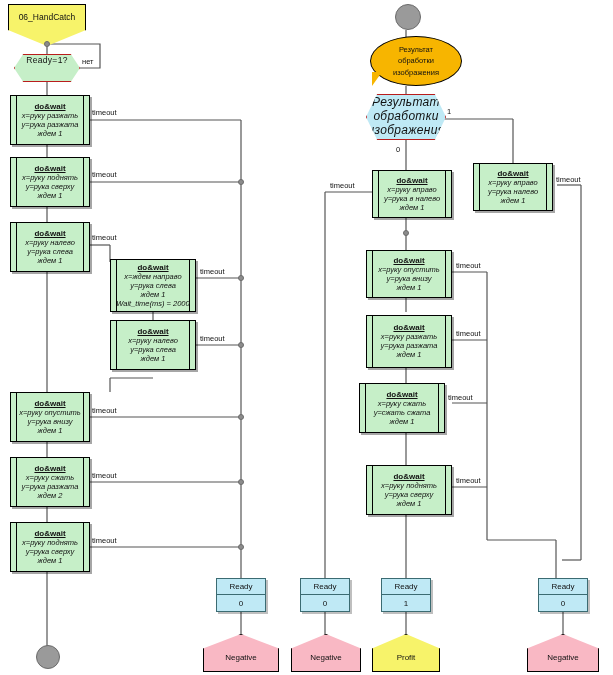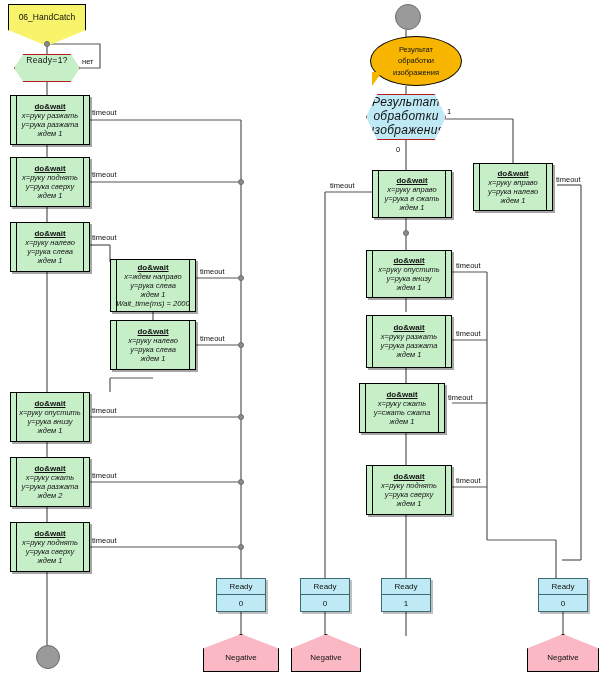--- a/index.html
+++ b/index.html
@@ -389,21 +389,21 @@
   </div>
   <div class="elabel" style="left:447px; top:107px;">1</div>
   <div class="elabel" style="left:396px; top:145px;">0</div>
 
   <div class="node state" style="left:372px; top:170px; width:80px; height:48px;">
     <span class="rail-l"></span>
     <span class="rail-r"></span>
     <span class="body">
       <span class="title">do&amp;wait</span>
       <span class="ln">x=руку вправо</span>
-      <span class="ln">y=рука в сжать</span>
+      <span class="ln">y=рука в налево</span>
       <span class="ln">ждем 1</span>
     </span>
   </div>
   <div class="elabel" style="left:330px; top:181px;">timeout</div>
 
   <div class="node state" style="left:473px; top:163px; width:80px; height:48px;">
     <span class="rail-l"></span>
     <span class="rail-r"></span>
     <span class="body">
       <span class="title">do&amp;wait</span>
@@ -485,18 +485,21 @@
   </div>
 
   <div class="node end-term neg" style="left:203px; top:634px; width:76px; height:38px;">
     <span>Negative</span>
   </div>
 
   <div class="node end-term neg" style="left:291px; top:634px; width:70px; height:38px;">
     <span>Negative</span>
   </div>
 
+  <div class="node end-term profit" style="left:372px; top:634px; width:68px; height:38px;">
+    <span>Profit</span>
+  </div>
 
   <div class="node end-term neg" style="left:527px; top:634px; width:72px; height:38px;">
     <span>Negative</span>
   </div>
 
 </div>
 
 </body></html>

